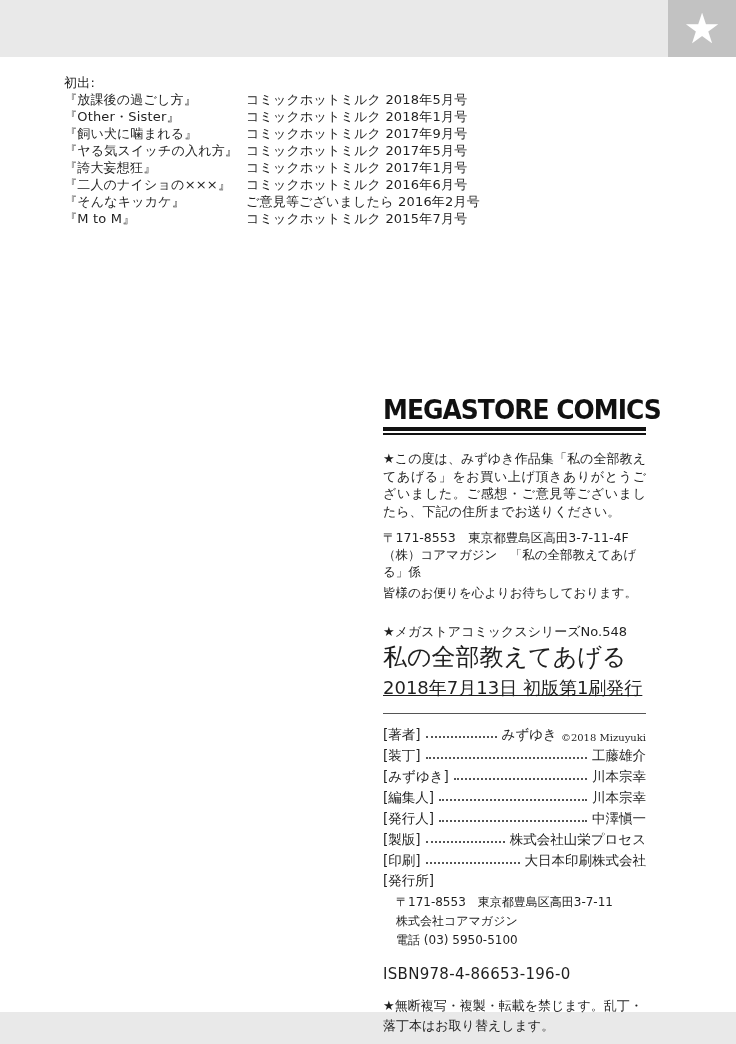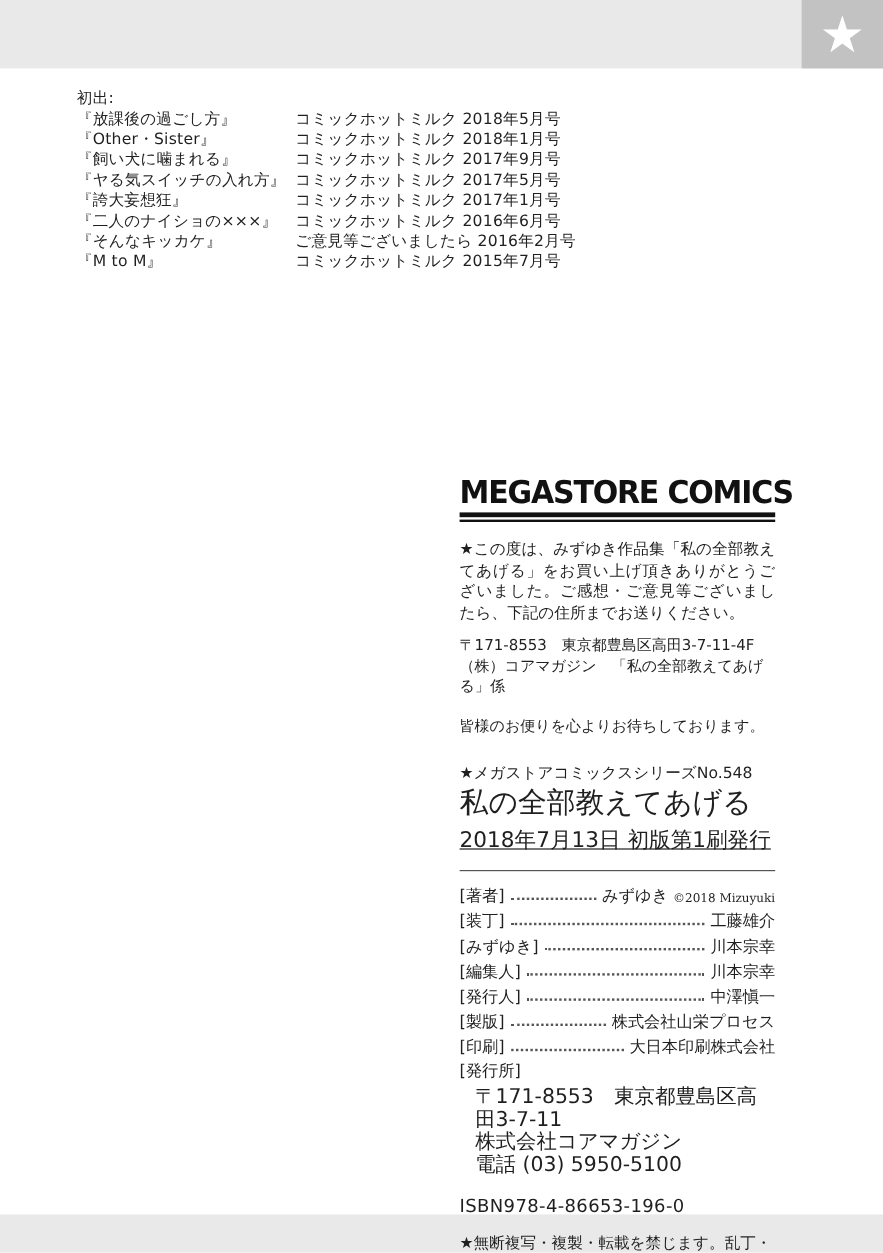--- a/index.html
+++ b/index.html
@@ -47,21 +47,21 @@
     transform: scaleY(1.05); transform-origin: left top;
     white-space: nowrap;
   }
   .logo-rule-thick { height: 4px; background: #111; margin-top: 3px; }
   .logo-rule-thin { height: 2px; background: #111; margin-top: 2px; }
   .greeting {
     margin-top: 15px; font-size: 13px; line-height: 17.5px;
     text-align: justify;
   }
   .mail-block { margin-top: 9px; font-size: 12.5px; line-height: 17px; }
-  .mail-note { margin-top: 16px; }
+  .mail-note { margin-top: 4px; }
   .series-line { margin-top: 22px; font-size: 13px; }
   .book-title {
     margin-top: 2px; font-size: 24px; line-height: 28px; font-weight: 500;
     white-space: nowrap;
   }
   .edition { margin-top: 5px; font-size: 18px; text-decoration: underline; }
   .thin-rule { height: 1px; background: #555; margin-top: 13px; }
   .credits { margin-top: 9px; font-size: 13.5px; }
   .credit-row { display: flex; align-items: flex-end; height: 21px; }
   .credit-label { white-space: nowrap; }
@@ -69,21 +69,21 @@
     flex: 1; margin: 0 5px 6px 5px;
     border-bottom: 2px dotted #555;
   }
   .credit-value { white-space: nowrap; }
   .credit-note {
     font-family: "DejaVu Serif", "Liberation Serif", serif;
     font-size: 10px; margin-left: 4px; white-space: nowrap;
     padding-bottom: 1px;
   }
   .publisher-label { font-size: 13.5px; margin-top: 2px; }
-  .publisher-block { margin-left: 13px; margin-top: 3px; font-size: 17px; line-height: 19px; }
+  .publisher-block { margin-left: 13px; margin-top: 3px; font-size: 12px; line-height: 19px; }
   .isbn { margin-top: 15px; font-size: 15px; letter-spacing: 0.3px; }
   .copyright { margin-top: 13px; font-size: 13px; line-height: 19.5px; }
   .double-rule-thick { height: 3px; background: #111; margin-top: 13px; }
 </style>
 </head>
 <body>
 
 <div class="top-strip"></div>
 <div class="star-box">
   <span class="star">★</span>

